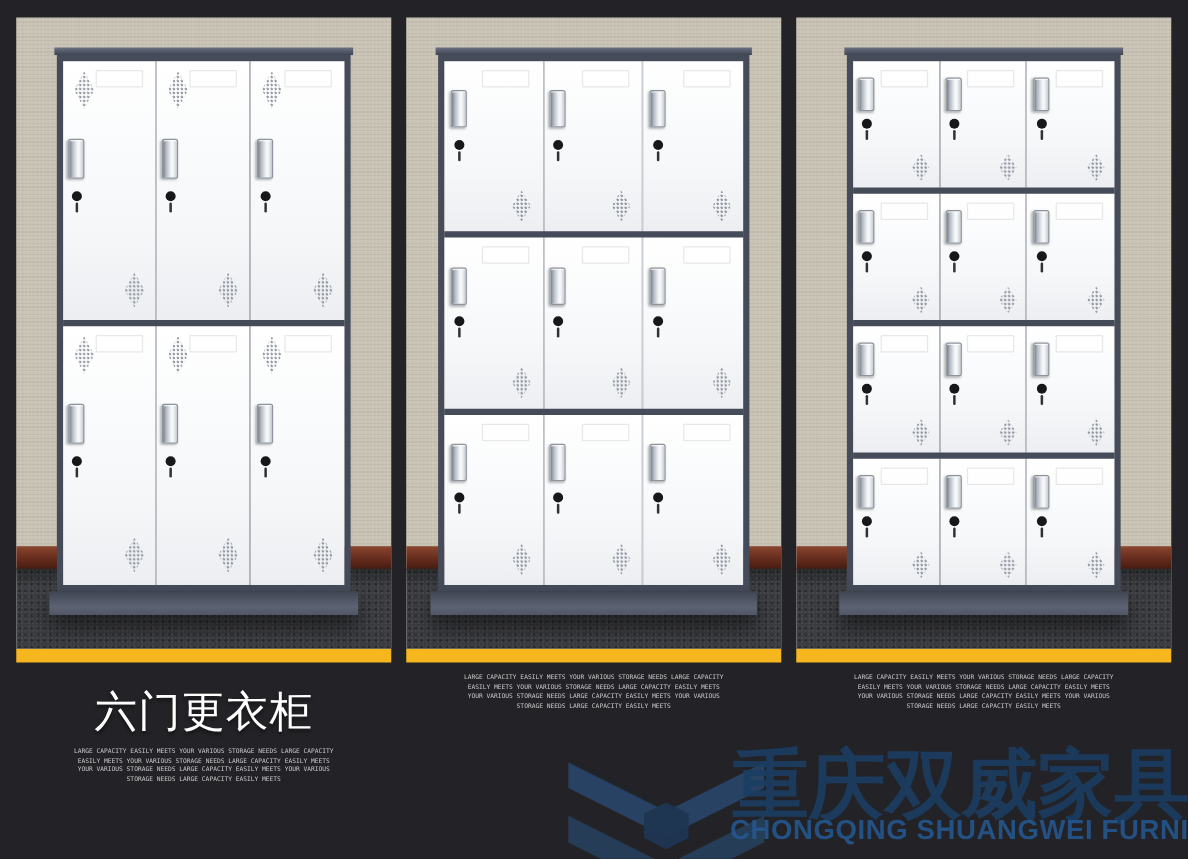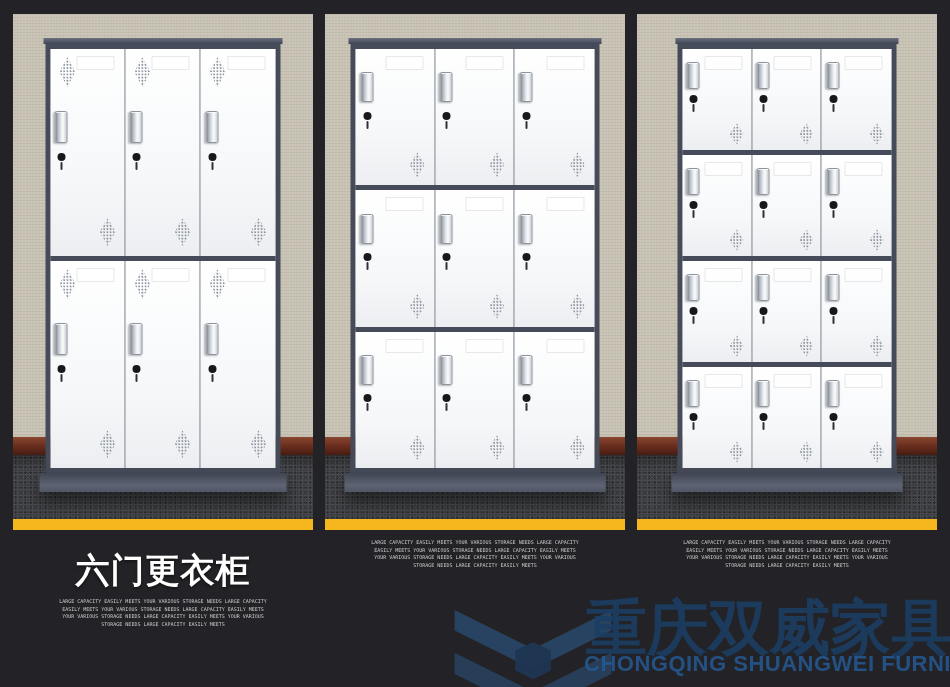--- a/index.html
+++ b/index.html
@@ -93,21 +93,21 @@
   .s-mid .vent-b{bottom:8px;right:12%;width:15px;height:25px;}
   
   .s-short .handle{top:13%;height:25px;}
   .s-short .keyhole{top:46%;left:calc(6% + 3px);}
   .s-short .vent-b{bottom:5px;right:11%;width:14px;height:22px;}
 
   
   .accent-bar{height:11px;background:var(--accent,#f5b71d);}
   .panel-info{position:relative;height:157px;text-align:center;}
   .title{
-    margin:21px 0 0;font-size:34px;line-height:38px;font-weight:bold;
+    margin:21px 0 0;font-size:34px;line-height:38px;font-weight:normal;
     color:var(--title,#ffffff);letter-spacing:1px;
     text-shadow:0 2px 3px rgba(0,0,0,.45);
     font-family:"Liberation Sans",sans-serif;
   }
   .desc{
     margin:9px auto 0;max-width:250px;overflow:hidden;
     font-family:"DejaVu Sans Mono",monospace;
     font-size:5px;line-height:7.6px;color:var(--desc,#c9c9c9);
   }
   .desc span{display:block;white-space:nowrap;}

